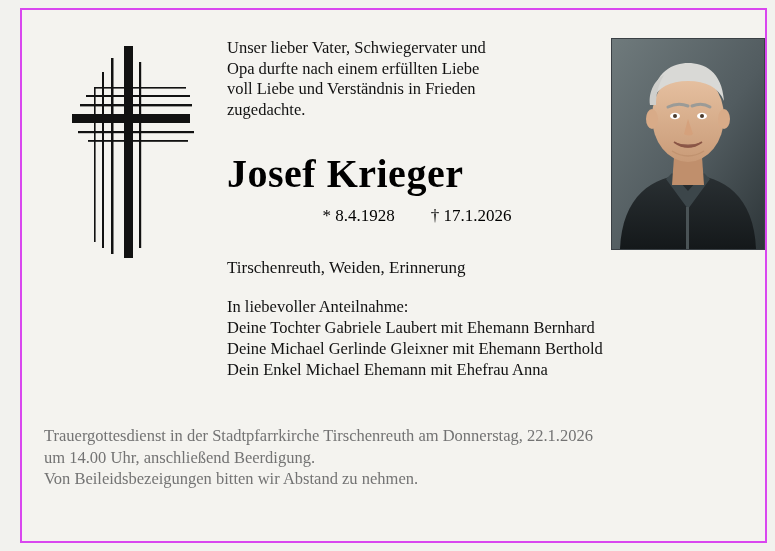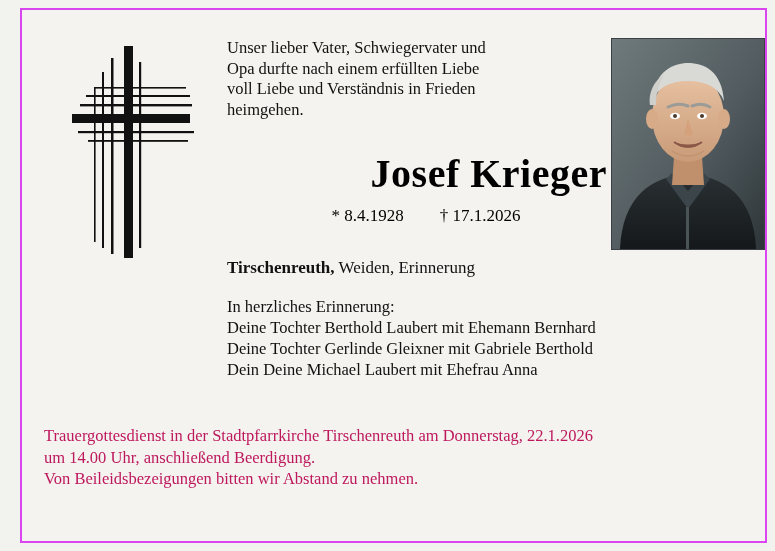--- a/index.html
+++ b/index.html
@@ -50,47 +50,47 @@
     color: #111111;
     font-family: "Liberation Serif", serif;
   }
   .intro div { white-space: nowrap; }
 
   .name {
     position: absolute;
     left: 205px;
     top: 140px;
     width: 380px;
-    text-align: right;
+    text-align: left;
     font-size: 40px;
     font-weight: bold;
     letter-spacing: 0.5px;
     color: #000000;
     font-family: "Liberation Serif", serif;
   }
   .dates {
     position: absolute;
-    left: 214px;
+    left: 205px;
     top: 196px;
     width: 380px;
     text-align: center;
     font-size: 17px;
     color: #000000;
     font-family: "Liberation Serif", serif;
   }
   .dates .birth { margin-right: 36px; }
 
   .places {
     position: absolute;
     left: 205px;
     top: 248px;
     font-size: 17px;
     color: #111111;
   }
-  .places .bold { font-weight: bold; }
+  .places .bold { font-weight: normal; }
 
   .memory {
     position: absolute;
     left: 205px;
     top: 286px;
     font-size: 16.5px;
     line-height: 21px;
     color: #111111;
   }
 
@@ -109,21 +109,21 @@
   .photo svg { display: block; }
 
   
   .bottom {
     position: absolute;
     left: 22px;
     top: 415px;
     right: 18px;
     font-size: 16.5px;
     line-height: 21.5px;
-    color: #be185d;
+    color: #737373;
   }
   .bottom div { white-space: nowrap; }
 </style>
 </head>
 <body>
 
 <div class="page">
   <div class="frame">
 
     <div class="cross-wrap">
@@ -143,38 +143,38 @@
         <rect x="50" y="55" width="92" height="1.6" fill="#111111"></rect>
         <rect x="34" y="99" width="116" height="2.2" fill="#111111"></rect>
         <rect x="44" y="108" width="100" height="1.8" fill="#111111"></rect>
       </svg>
     </div>
 
     <div class="intro">
       <div>Unser lieber Vater, Schwiegervater und</div>
       <div>Opa durfte nach einem erfüllten Liebe</div>
       <div>voll Liebe und Verständnis in Frieden</div>
-      <div>heimgehen.</div>
+      <div>zugedachte.</div>
     </div>
 
     <div class="name">Josef Krieger</div>
 
     <div class="dates">
       <span class="birth">* 8.4.1928</span><span class="death">† 17.1.2026</span>
     </div>
 
     <div class="places">
       <span class="bold">Tirschenreuth,</span><span> Weiden, Erinnerung</span>
     </div>
 
     <div class="memory">
-      <div>In herzliches Erinnerung:</div>
-      <div>Deine Tochter Berthold Laubert mit Ehemann Bernhard</div>
-      <div>Deine Tochter Gerlinde Gleixner mit Gabriele Berthold</div>
-      <div>Dein Deine Michael Laubert mit Ehefrau Anna</div>
+      <div>In liebevoller Anteilnahme:</div>
+      <div>Deine Tochter Gabriele Laubert mit Ehemann Bernhard</div>
+      <div>Deine Michael Gerlinde Gleixner mit Ehemann Berthold</div>
+      <div>Dein Enkel Michael Ehemann mit Ehefrau Anna</div>
     </div>
 
     <div class="photo">
       <svg width="152" height="210" viewBox="0 0 152 210" xmlns="http://www.w3.org/2000/svg">
         <defs>
           <linearGradient id="bg" x1="0" y1="0" x2="1" y2="1">
             <stop offset="0%" stop-color="#6f7a7c"></stop>
             <stop offset="55%" stop-color="#525c60"></stop>
             <stop offset="100%" stop-color="#2d3538"></stop>
           </linearGradient>

